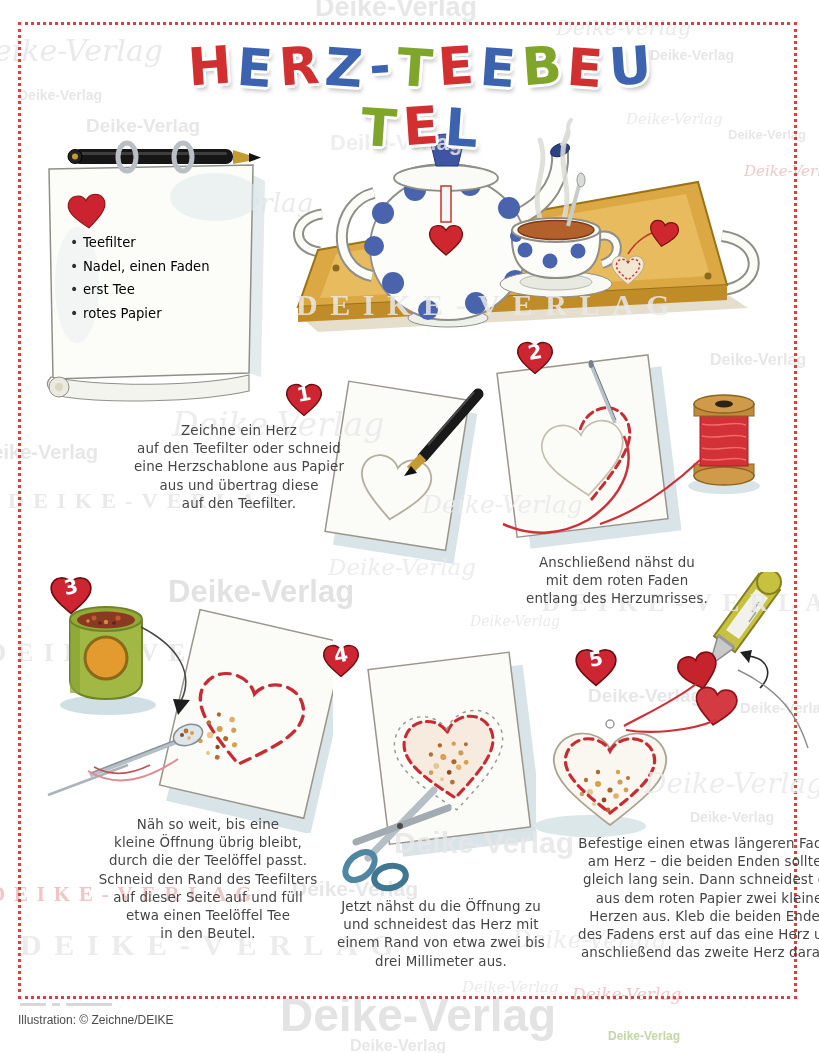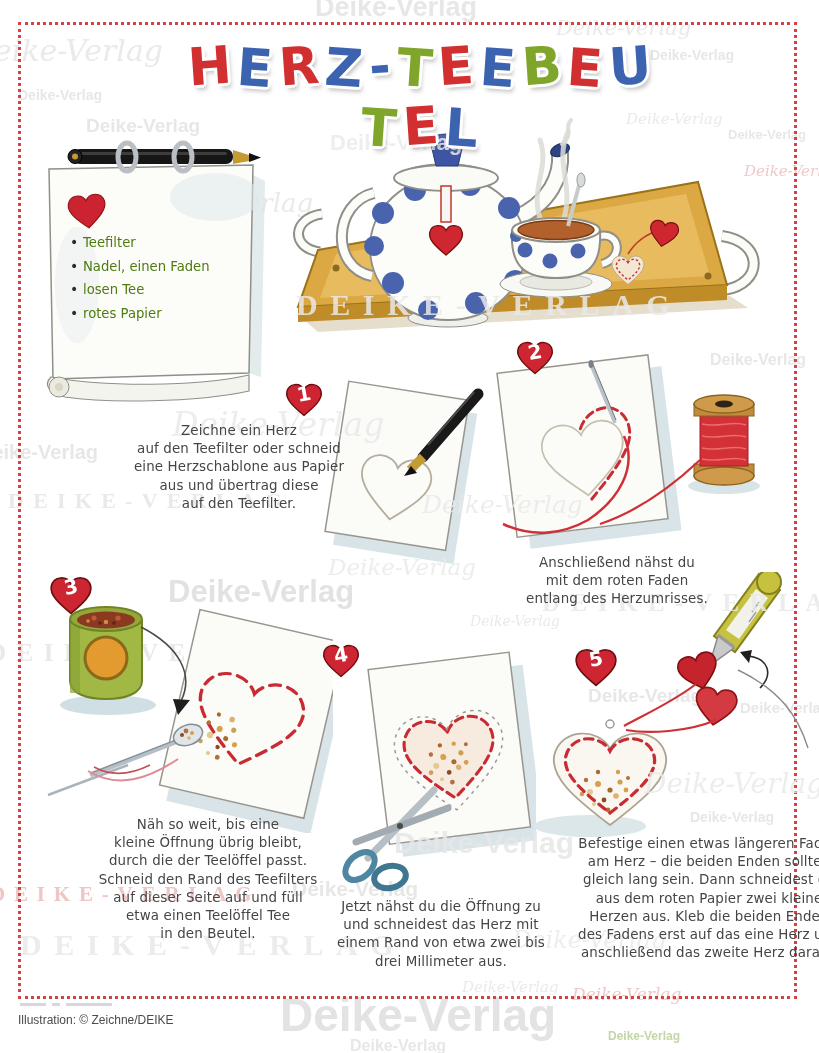--- a/index.html
+++ b/index.html
@@ -29,21 +29,21 @@
   .badge .num{position:absolute;left:0;top:2px;width:100%;text-align:center;
     color:#fff;font:700 20px "DejaVu Sans",sans-serif;transform:rotate(-10deg);}
   
   .step-text{position:absolute;z-index:4;text-align:center;white-space:pre-line;
     color:#454545;font-size:13.4px;line-height:1.36;letter-spacing:.15px;margin-left:47px;}
   .materials{position:absolute;left:68px;top:226px;width:200px;z-index:4;}
   .materials .head{font:700 16px "DejaVu Sans",sans-serif;color:#3a56ae;margin-left:16px;
     letter-spacing:.2px;}
   .materials ul{margin:9px 0 0 2px;padding:0;}
   .materials li{list-style:none;position:relative;padding-left:13px;margin-bottom:7px;
-    font-size:13.2px;line-height:1.25;color:#4d7c0f;white-space:pre-line;}
+    font-size:13.2px;line-height:1.25;color:#000000;white-space:pre-line;}
   .materials li::before{content:"•";position:absolute;left:0;top:-1px;font-size:14px;color:#2e2e2e;}
   .fineprint{position:absolute;left:20px;top:1003px;z-index:4;display:flex;gap:6px;}
   .fineprint i{display:block;height:3px;background:#d8d8d8;}
   .credit{position:absolute;left:18px;top:1013px;z-index:4;color:#4a4a4a;
     font:12px "Liberation Sans",sans-serif;}
 </style>
 </head>
 <body>
 
 <div class="page">
@@ -125,21 +125,21 @@
       <ellipse cx="92" cy="22" rx="9" ry="14" fill="none" stroke="#b9bfc4" stroke-width="5"></ellipse>
       <ellipse cx="148" cy="22" rx="9" ry="14" fill="none" stroke="#b9bfc4" stroke-width="5"></ellipse>
     </g>
     <path transform="translate(52,74) rotate(-6) scale(0.38)" d="M0,-22 C10,-42 42,-42 48,-16 C52,5 30,25 0,50 C-30,25 -52,5 -48,-16 C-42,-42 -10,-42 0,-22 Z" fill="#cb2430" stroke="#8e1216" stroke-width="3"></path>
   </svg>
 
   <div class="materials">
     <ul>
       <li>Teefilter</li>
       <li>Nadel, einen Faden</li>
-      <li>losen Tee</li>
+      <li>erst Tee</li>
       <li>rotes Papier</li>
     </ul>
   </div>
 
   <svg class="ill" style="left:278px;top:118px" width="495" height="220" viewBox="0 0 495 220">
     <polygon points="24,200 452,178 470,190 40,214" fill="#cfc3a4" opacity=".55"></polygon>
     <g>
       <path d="M44,96 C14,100 12,130 42,134" fill="none" stroke="#8f8f88" stroke-width="11"></path>
       <path d="M44,96 C14,100 12,130 42,134" fill="none" stroke="#fbfbf8" stroke-width="7"></path>
       <path d="M444,118 C486,124 486,166 446,172" fill="none" stroke="#8f8f88" stroke-width="12"></path>

